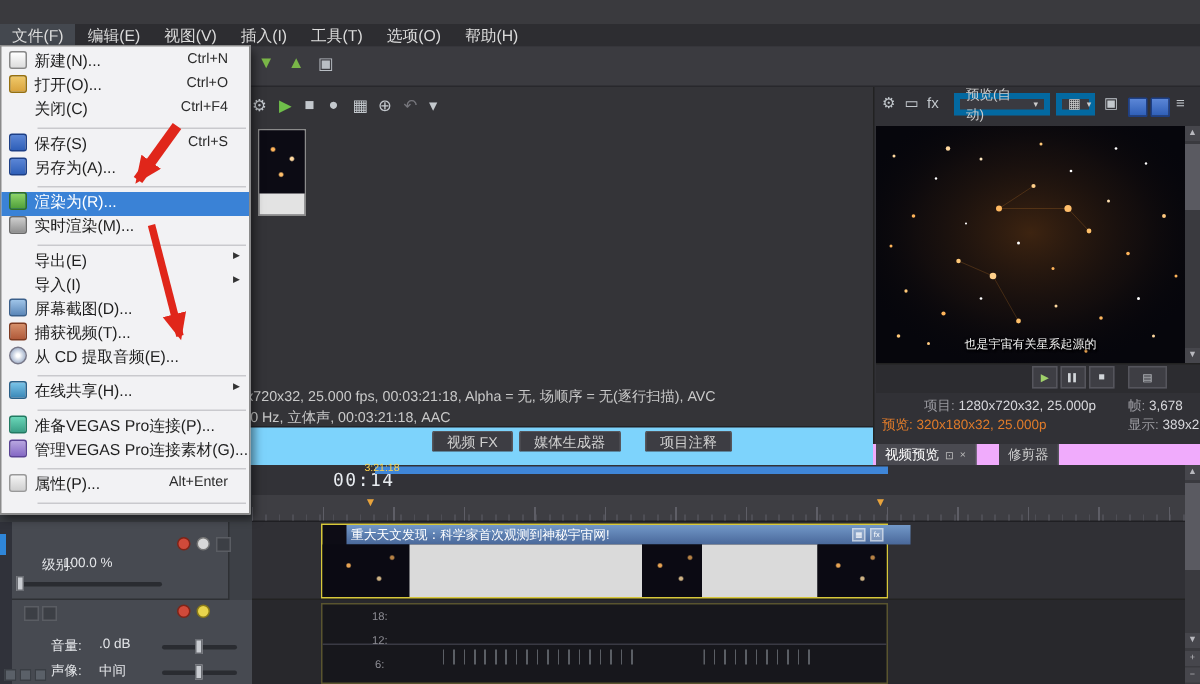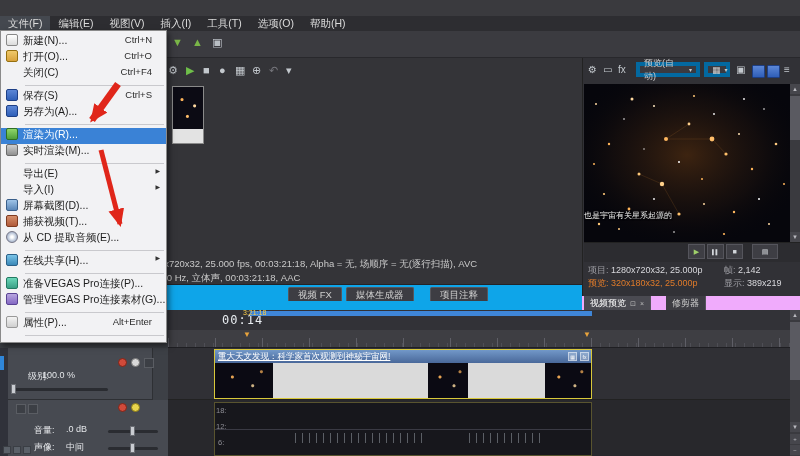--- a/index.html
+++ b/index.html
@@ -22,74 +22,74 @@
   .media-pane{left:0;top:58px;width:582px;height:252px;background:#343438;}
   .preview-pane{left:582px;top:58px;width:218px;height:252px;background:#313136;border-left:1px solid #222;box-sizing:border-box;}
   .mtb-ic{position:absolute;top:64px;font-size:11px;color:#c3c8cd;}
   .thumb{left:172px;top:86px;width:30px;height:56px;border:1px solid #8a8a8a;background:#0c0b14;}
   .thumb .img{position:absolute;left:0;top:0;width:30px;height:42px;background:#0c0b14;
      background-image:radial-gradient(circle at 30% 30%,#ffb45a 1px,transparent 2px),
        radial-gradient(circle at 72% 45%,#ffd9a0 1px,transparent 2px),
        radial-gradient(circle at 48% 70%,#ffbe6a 1px,transparent 2px);}
   .thumb .strip{position:absolute;left:0;top:42px;width:30px;height:14px;background:#e3e3e3;}
   .minfo{position:absolute;font-size:9.5px;color:#c9c9c9;white-space:nowrap;}
-  .tabstrip{left:0;top:284px;width:582px;height:26px;background:#0ea5e9;border-top:1px solid #232327;box-sizing:border-box;}
+  .tabstrip{left:0;top:284px;width:582px;height:26px;background:#7dd3fc;border-top:1px solid #232327;box-sizing:border-box;}
   .tab{position:absolute;top:2px;height:14px;background:#3d3d43;border:1px solid #56565c;border-bottom:none;
        font-size:9.5px;color:#cfcfcf;padding:1px 9px 0 9px;border-radius:2px 2px 0 0;box-sizing:border-box;white-space:nowrap;}
   
   .pv-ic{position:absolute;top:64px;font-size:10px;color:#c3c8cd;}
   .pdrop{position:absolute;height:15px;background:#3a3a40;border:4px solid #0369a1;color:#ccc;font-size:9px;
          display:flex;align-items:center;padding:0 4px;gap:4px;box-sizing:border-box;}
   .saveic{position:absolute;width:11px;height:11px;background:linear-gradient(#5b86d6,#2f5fb8);border:1px solid #1d3f86;border-radius:1px;}
   .video{left:584px;top:84px;width:206px;height:158px;background:#05050a;overflow:hidden;}
-  .subtitle{position:absolute;left:0;bottom:21px;width:100%;font-size:8px;color:#f2f2f2;
+  .subtitle{position:absolute;left:0;bottom:7px;width:100%;text-align:center;font-size:8px;color:#f2f2f2;
             text-shadow:0 0 2px #000,1px 1px 1px #000;}
   .scroll{background:#3a3a3f;}
   .sbtn{background:#46464c;color:#b9b9bf;font-size:6px;display:flex;align-items:center;justify-content:center;}
   .sthumb{background:#5a5a61;}
   .transport{left:584px;top:242px;width:216px;height:20px;background:#2c2c30;border-top:1px solid #222;box-sizing:border-box;}
   .tbtn{position:absolute;top:2px;width:17px;height:15px;background:#3e3e44;border:1px solid #55555c;color:#d2d6da;
         font-size:7px;display:flex;align-items:center;justify-content:center;box-sizing:border-box;}
   .stat{position:absolute;font-size:9px;white-space:nowrap;}
-  .stat .lab{color:#9a9aa0;}
+  .stat .lab{color:#9a9aa0;margin-left:28px;}
   .pvtabs{left:582px;top:296px;width:218px;height:14px;background:#f0abfc;}
   .pvtab{position:absolute;top:0;height:14px;font-size:9px;color:#cfcfcf;padding:1px 6px 0 6px;box-sizing:border-box;
          background:#3d3d43;border-right:1px solid #55555c;display:flex;gap:4px;align-items:center;}
   .pvtab.active{background:#4a4a51;color:#fff;}
   .tinybtn{font-size:7px;color:#bbb;}
   
   .timeline{left:0;top:310px;width:800px;height:146px;background:#2b2b2f;border-top:1px solid #1d1d21;box-sizing:border-box;}
   .tl-topbar{left:168px;top:310px;width:622px;height:20px;background:#323237;}
   .timecode{left:222px;top:313px;font-family:"DejaVu Sans Mono",monospace;font-size:12px;color:#e8ecf0;letter-spacing:1px;}
   .loopbar{left:250px;top:311px;width:342px;height:5px;background:#3f86d8;}
   .looplab{left:243px;top:309px;font-size:7px;color:#ffd24a;}
   .ruler{left:168px;top:330px;width:622px;height:18px;background:#3e3e43;border-bottom:1px solid #1f1f23;box-sizing:border-box;}
   .ticks-min{position:absolute;left:0;bottom:0;width:100%;height:4px;
              background:repeating-linear-gradient(90deg,#4e4e55 0 1px,transparent 1px 9px);}
   .ticks-maj{position:absolute;left:0;bottom:0;width:100%;height:9px;
              background:repeating-linear-gradient(90deg,#5e5e66 0 1px,transparent 1px 47px);}
   .marker{position:absolute;font-size:8px;color:#e8a33c;}
   .trackrow-v{left:168px;top:348px;width:632px;height:52px;background:#303035;border-bottom:1px solid #222;box-sizing:border-box;}
   .trackrow-a{left:168px;top:400px;width:632px;height:56px;background:#28282c;}
   .clip{left:214px;top:349px;width:378px;height:50px;border:1px solid #d8c83a;box-sizing:border-box;background:#0d0c15;}
-  .cliphead{position:absolute;left:0;top:0;width:100%;height:13px;background:linear-gradient(#7298c8,#49689a);
-            color:#fff;font-size:8.5px;padding:1px 0 0 3px;box-sizing:border-box;white-space:nowrap;overflow:hidden;text-decoration:underline;}
+  .cliphead{position:absolute;left:16px;top:0;width:100%;height:13px;background:linear-gradient(#7298c8,#49689a);
+            color:#fff;font-size:8.5px;padding:1px 0 0 3px;box-sizing:border-box;white-space:nowrap;overflow:hidden;}
   .clipbtn{position:absolute;top:2px;width:9px;height:9px;background:rgba(255,255,255,.25);border:1px solid rgba(255,255,255,.5);
            font-size:5px;color:#fff;display:flex;align-items:center;justify-content:center;box-sizing:border-box;}
   .clipbody{position:absolute;left:0;top:13px;width:100%;height:35px;display:flex;}
   .seg-dark{background:#0b0a13;
      background-image:radial-gradient(circle at 30% 40%,rgba(255,180,90,.9) 1px,transparent 2px),
        radial-gradient(circle at 65% 65%,rgba(255,220,160,.8) 1px,transparent 2px),
        radial-gradient(circle at 80% 25%,rgba(255,180,90,.7) 1px,transparent 2px);}
   .seg-light{background:#dadada;}
   .aclip{left:214px;top:402px;width:378px;height:54px;background:#17171c;border:1px solid #59542f;box-sizing:border-box;}
   .aline{position:absolute;left:0;top:26px;width:100%;height:1px;background:#3a3a44;}
   .wave{position:absolute;height:10px;top:30px;opacity:.45;
         background:repeating-linear-gradient(90deg,#aeb6be 0 1px,transparent 1px 7px);}
-  .adb{position:absolute;font-size:7.5px;color:#8d8d94;}
+  .adb{position:absolute;font-size:7.5px;color:#8d8d94;padding-left:32px;}
   
   .thead{left:0;top:310px;width:168px;height:146px;background:#3a3d42;}
   .thead-v{left:0;top:348px;width:168px;height:52px;background:#474a51;border-bottom:1px solid #2e3034;box-sizing:border-box;}
   .thead-a{left:0;top:400px;width:168px;height:56px;background:#474a51;}
   .lstrip{left:0;top:348px;width:8px;height:108px;background:#30323a;}
   .bluetab{left:0;top:356px;width:4px;height:14px;background:#2f86d8;}
   .hlabel{position:absolute;font-size:9px;color:#e4e6e9;white-space:nowrap;}
   .slider{position:absolute;height:3px;background:#2a2c31;border-radius:2px;}
   .sl-thumb{position:absolute;width:5px;height:10px;background:#c9ccd1;border:1px solid #6a6d73;box-sizing:border-box;}
   .cir{position:absolute;width:9px;height:9px;border-radius:50%;box-sizing:border-box;}
@@ -256,21 +256,21 @@
   <div class="abs tbtn" style="left:707px;top:244px;font-size:5px;">▌▌</div>
   <div class="abs tbtn" style="left:726px;top:244px;">■</div>
   <div class="abs tbtn" style="left:752px;top:244px;width:26px;">▤</div>
 
   <div class="abs stat" style="left:588px;top:264px;">
     <span class="lab">项目:</span>
     <span style="color:#d8d8dc;">1280x720x32, 25.000p</span>
   </div>
   <div class="abs stat" style="left:724px;top:264px;">
     <span class="lab">帧:</span>
-    <span style="color:#d8d8dc;">2,142</span>
+    <span style="color:#d8d8dc;">3,678</span>
   </div>
   <div class="abs stat" style="left:588px;top:277px;color:#e07b2a;">
     <span>预览:</span>
     <span>320x180x32, 25.000p</span>
   </div>
   <div class="abs stat" style="left:724px;top:277px;">
     <span class="lab">显示:</span>
     <span style="color:#d8d8dc;">389x219</span>
   </div>
 

